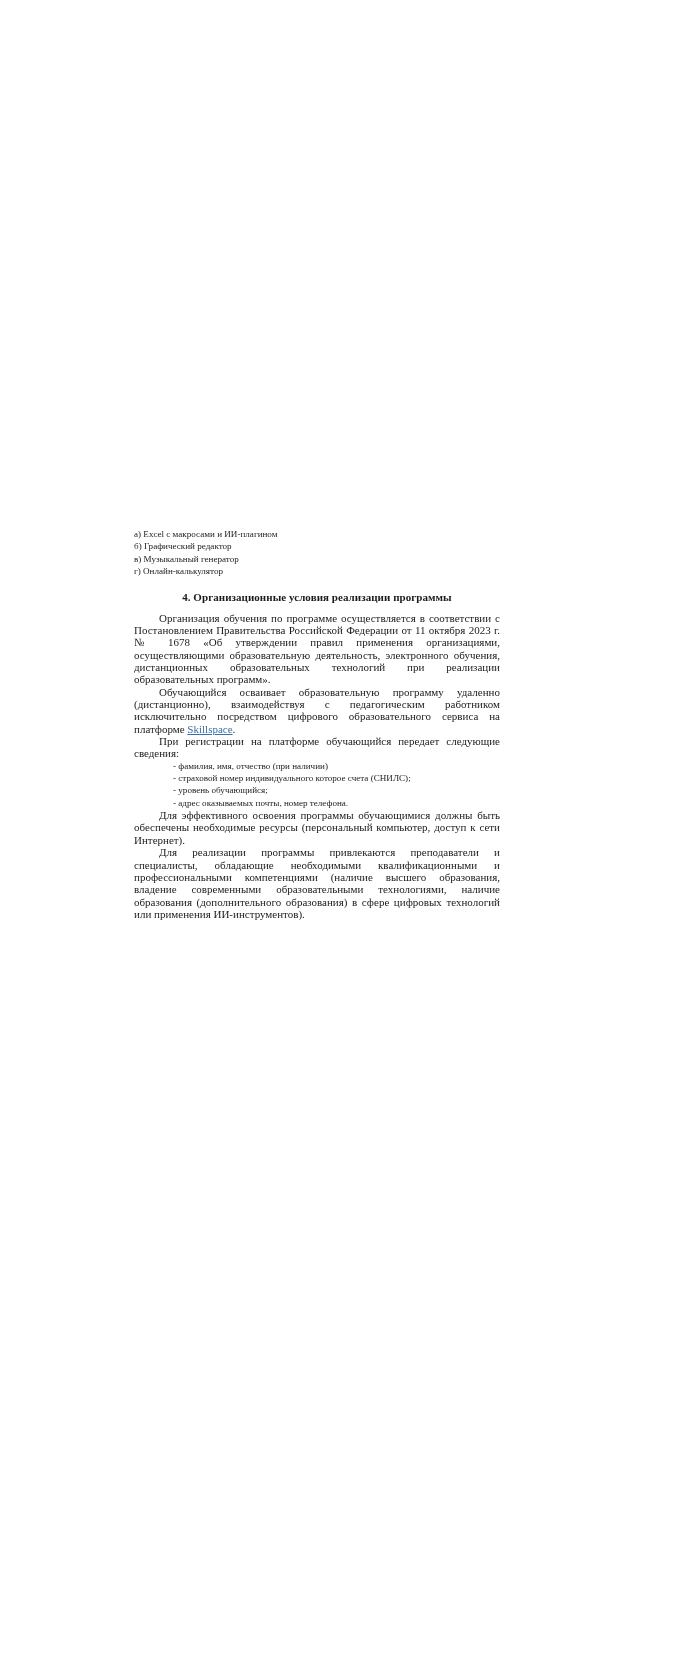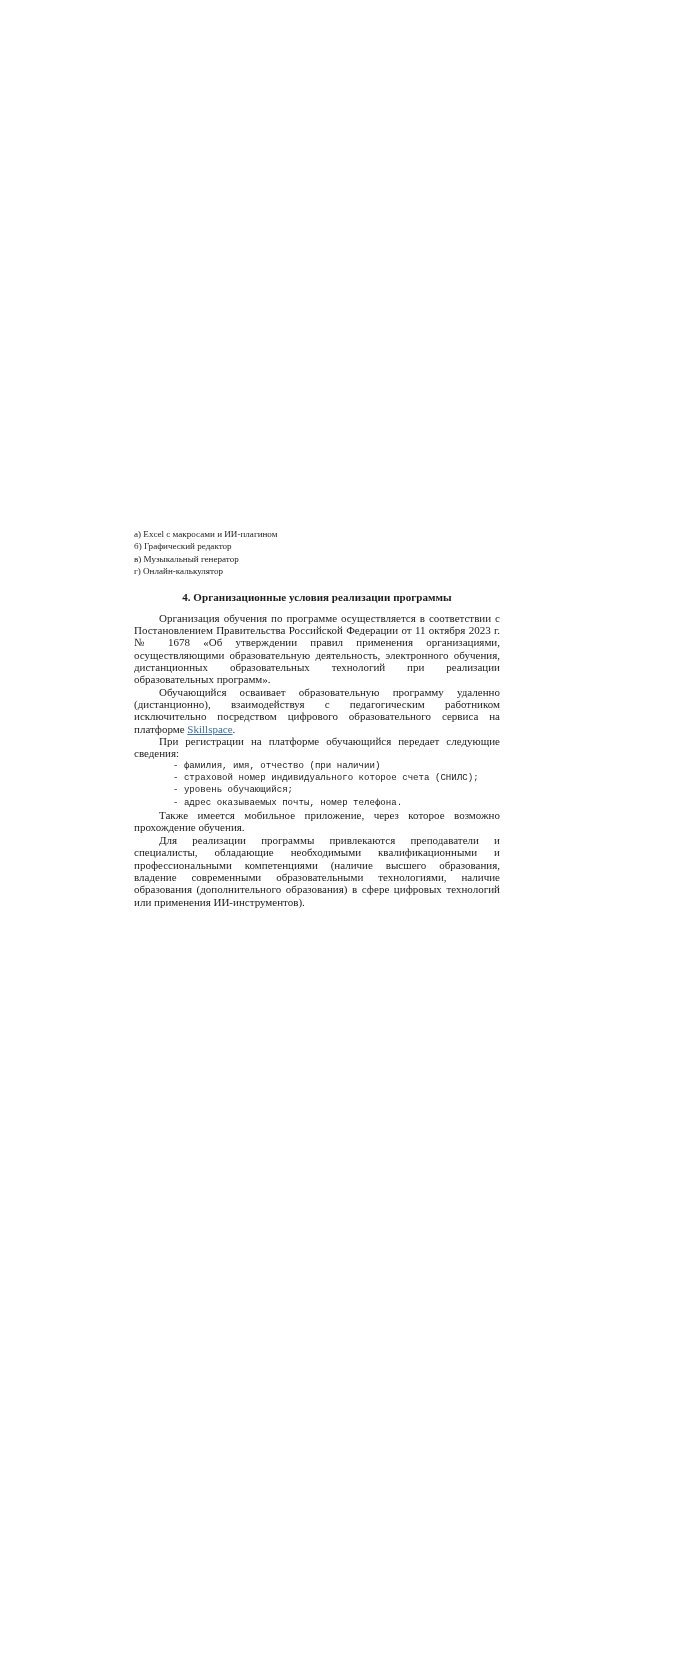--- a/index.html
+++ b/index.html
@@ -54,21 +54,20 @@
     line-height: 12.35px;
     text-align: justify;
     text-justify: inter-word;
     text-indent: 25px;
     hyphens: none;
   }
   ul.bullet-list {
     margin: 0;
     padding: 0;
     list-style: none;
-    font-family: Liberation Mono, monospace;
   }
   ul.bullet-list li {
     font-size: 9.1px;
     line-height: 12.35px;
     text-align: left;
     padding-left: 39px;
     white-space: nowrap;
   }
   a.doc-link {
     color: #3a6ea5;
@@ -98,20 +97,20 @@
 
     <ul class="bullet-list">
       <li>- фамилия, имя, отчество (при наличии)</li>
       <li>- страховой номер индивидуального которое счета (СНИЛС);</li>
       <li>- уровень обучающийся;</li>
       <li>- адрес оказываемых почты, номер телефона.</li>
     </ul>
 
 
 
+    <p class="body-par">Для эффективного освоения программы обучающимися должны быть обеспечены необходимые ресурсы (персональный компьютер, доступ к сети Интернет).</p>
 
 
-    <p class="body-par">Также имеется мобильное приложение, через которое возможно прохождение обучения.</p>
 
     <p class="body-par">Для реализации программы привлекаются преподаватели и специалисты, обладающие необходимыми квалификационными и профессиональными компетенциями (наличие высшего образования, владение современными образовательными технологиями, наличие образования (дополнительного образования) в сфере цифровых технологий или применения ИИ-инструментов).</p>
 
   </div>
 </div>
 
 </body></html>

